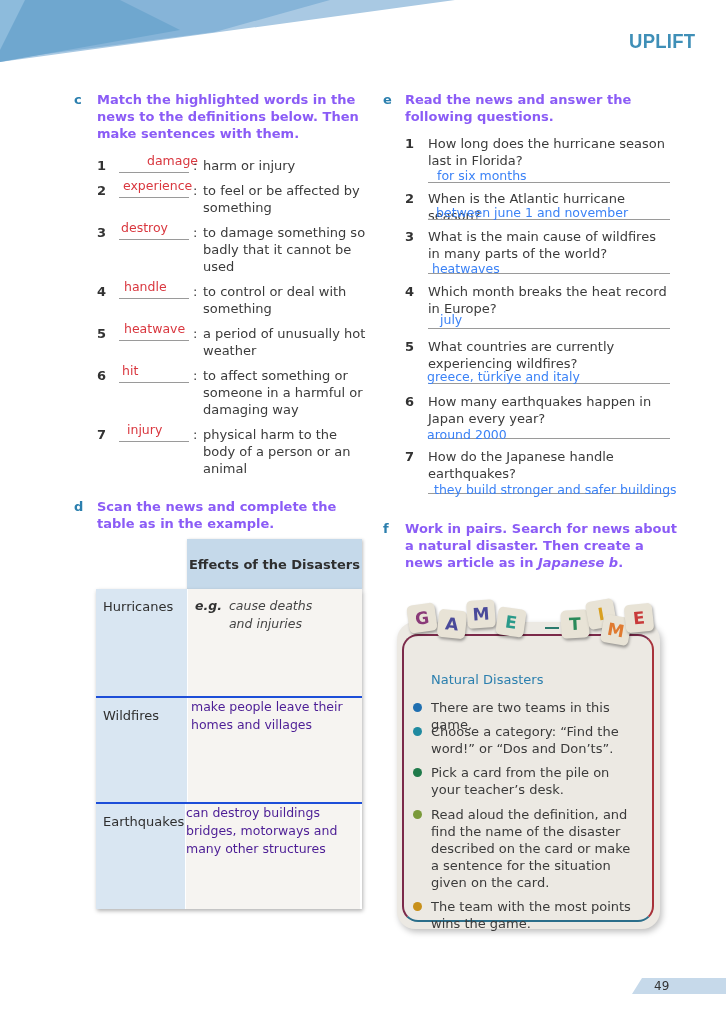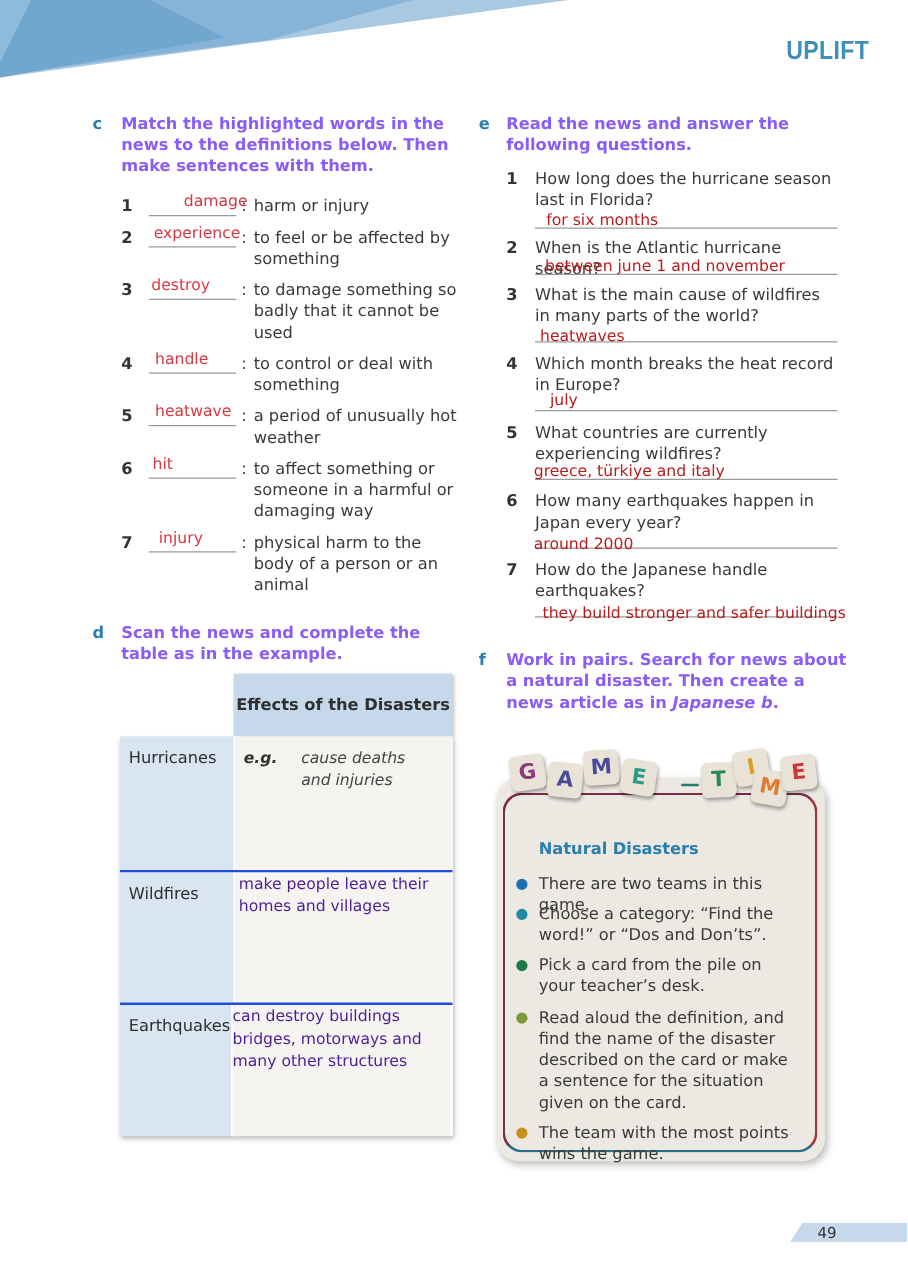--- a/index.html
+++ b/index.html
@@ -20,21 +20,21 @@
   .c-blank { position: absolute; left: 22px; top: 1px; width: 70px; height: 15px; border-bottom: 1px solid #9a9a9a; }
   .c-answer { position: absolute; left: 28px; top: -6px; color: #d9373f; font-size: 12.5px; white-space: nowrap; }
   .c-colon { position: absolute; left: 96px; top: 0; }
   .c-def { position: absolute; left: 106px; top: 0; width: 165px; color: #3b3b3b; }
 
   
   .e-item { position: absolute; left: 405px; width: 266px; font-size: 13px; line-height: 17px; }
   .e-num { position: absolute; left: 0; top: 0; font-weight: bold; color: #333; }
   .e-q { position: absolute; left: 23px; top: 0; width: 243px; }
   .e-line { position: absolute; left: 23px; width: 242px; border-bottom: 1px solid #9a9a9a; }
-  .e-answer { position: absolute; color: #b91c1c; font-size: 12.5px; white-space: nowrap; }
+  .e-answer { position: absolute; color: #3b82f6; font-size: 12.5px; white-space: nowrap; }
 
   
   .tbl { position: absolute; left: 96px; top: 539px; width: 266px; height: 414px; border-radius: 14px; }
   .tbl-head { position: absolute; left: 91px; top: 0; width: 175px; height: 50px; background: #c5d9ea;
               box-shadow: 1px 1px 3px rgba(0,0,0,0.25); display: flex; align-items: center; justify-content: center;
               font-weight: bold; font-size: 13px; color: #2f2f2f; }
   .tbl-body { position: absolute; left: 0; top: 50px; width: 266px; height: 320px; box-shadow: 1px 2px 4px rgba(0,0,0,0.3); }
   .tbl-row { position: absolute; left: 0; width: 266px; display: flex; }
   .tbl-row + .tbl-row { border-top: 2px solid #1d4ed8; }
   .tbl-label { width: 91px; background: #d9e6f2; padding: 10px 0 0 7px; font-size: 13px; color: #2f2f2f; }
@@ -42,21 +42,21 @@
   .tbl-cell.red { color: #4c1d95; }
   .eg { font-weight: bold; font-style: italic; color: #333; }
   .eg-text { font-style: italic; color: #444; }
 
   
   .game { position: absolute; left: 397px; top: 600px; width: 263px; height: 330px; }
   .game-card { position: absolute; left: 0; top: 22px; width: 263px; height: 307px; background: #ece9e3; border-radius: 18px;
                box-shadow: 2px 3px 6px rgba(0,0,0,0.25); }
   .game-inner { position: absolute; left: 5px; top: 12px; width: 252px; height: 288px; border: 2px solid #7b2a4a; border-radius: 16px;
                 border-bottom-color: #2b6e8a; border-right-color: #a8323a; }
-  .game-title { position: absolute; left: 34px; top: 50px; font-weight: bold; font-size: 13px; color: #2b7fae; }
+  .game-title { position: absolute; left: 34px; top: 50px; font-weight: normal; font-size: 13px; color: #2b7fae; }
   .tile { position: absolute; width: 28px; height: 28px; background: #e8e3d6; border-radius: 5px; box-shadow: 1px 2px 3px rgba(0,0,0,0.35);
           display: flex; align-items: center; justify-content: center; font-family: "DejaVu Sans", sans-serif; font-weight: bold; font-size: 17px; }
   .tile-dash { position: absolute; left: 148px; top: 27px; width: 14px; height: 2px; background: #2b7a6e; }
   .bullet { position: absolute; left: 16px; width: 235px; font-size: 13px; line-height: 17px; color: #3b3b3b; }
   .dot { position: absolute; left: 0; top: 4px; width: 9px; height: 9px; border-radius: 50%; }
   .bullet-text { position: absolute; left: 18px; top: 0; width: 205px; }
 
   .page-num { position: absolute; left: 632px; top: 978px; width: 94px; height: 16px; background: #c6d9ea;
               clip-path: polygon(10px 0, 100% 0, 100% 100%, 0 100%); }
   .page-num span { position: absolute; left: 22px; top: 0; font-size: 12px; line-height: 16px; color: #333; }
@@ -135,21 +135,21 @@
 <div class="section-letter" style="left:74px; top:499px;">d</div>
 <div class="section-title" style="left:97px; top:498px; width:260px;">Scan the news and complete the table as in the example.</div>
 
 <div class="tbl">
   <div class="tbl-head">Effects of the Disasters</div>
   <div class="tbl-body">
     <div class="tbl-row" style="top:0; height:107px;">
       <div class="tbl-label">Hurricanes</div>
       <div class="tbl-cell" style="padding-left:7px;">
         <span class="eg">e.g.</span>
-        <span class="eg-text" style="display:inline-block; width:110px; vertical-align:top; margin-left:15px;">cause deaths and injuries</span>
+        <span class="eg-text" style="display:inline-block; width:110px; vertical-align:top; margin-left:3px;">cause deaths and injuries</span>
       </div>
     </div>
     <div class="tbl-row" style="top:107px; height:106px;">
       <div class="tbl-label">Wildfires</div>
       <div class="tbl-cell red" style="padding-left:3px; padding-top:0;">make people leave their homes and villages</div>
     </div>
     <div class="tbl-row" style="top:213px; height:107px;">
       <div class="tbl-label">Earthquakes</div>
       <div class="tbl-cell red" style="padding:0 18px 0 0; margin-left:-2px;">can destroy buildings bridges, motorways and many other structures</div>
     </div>

